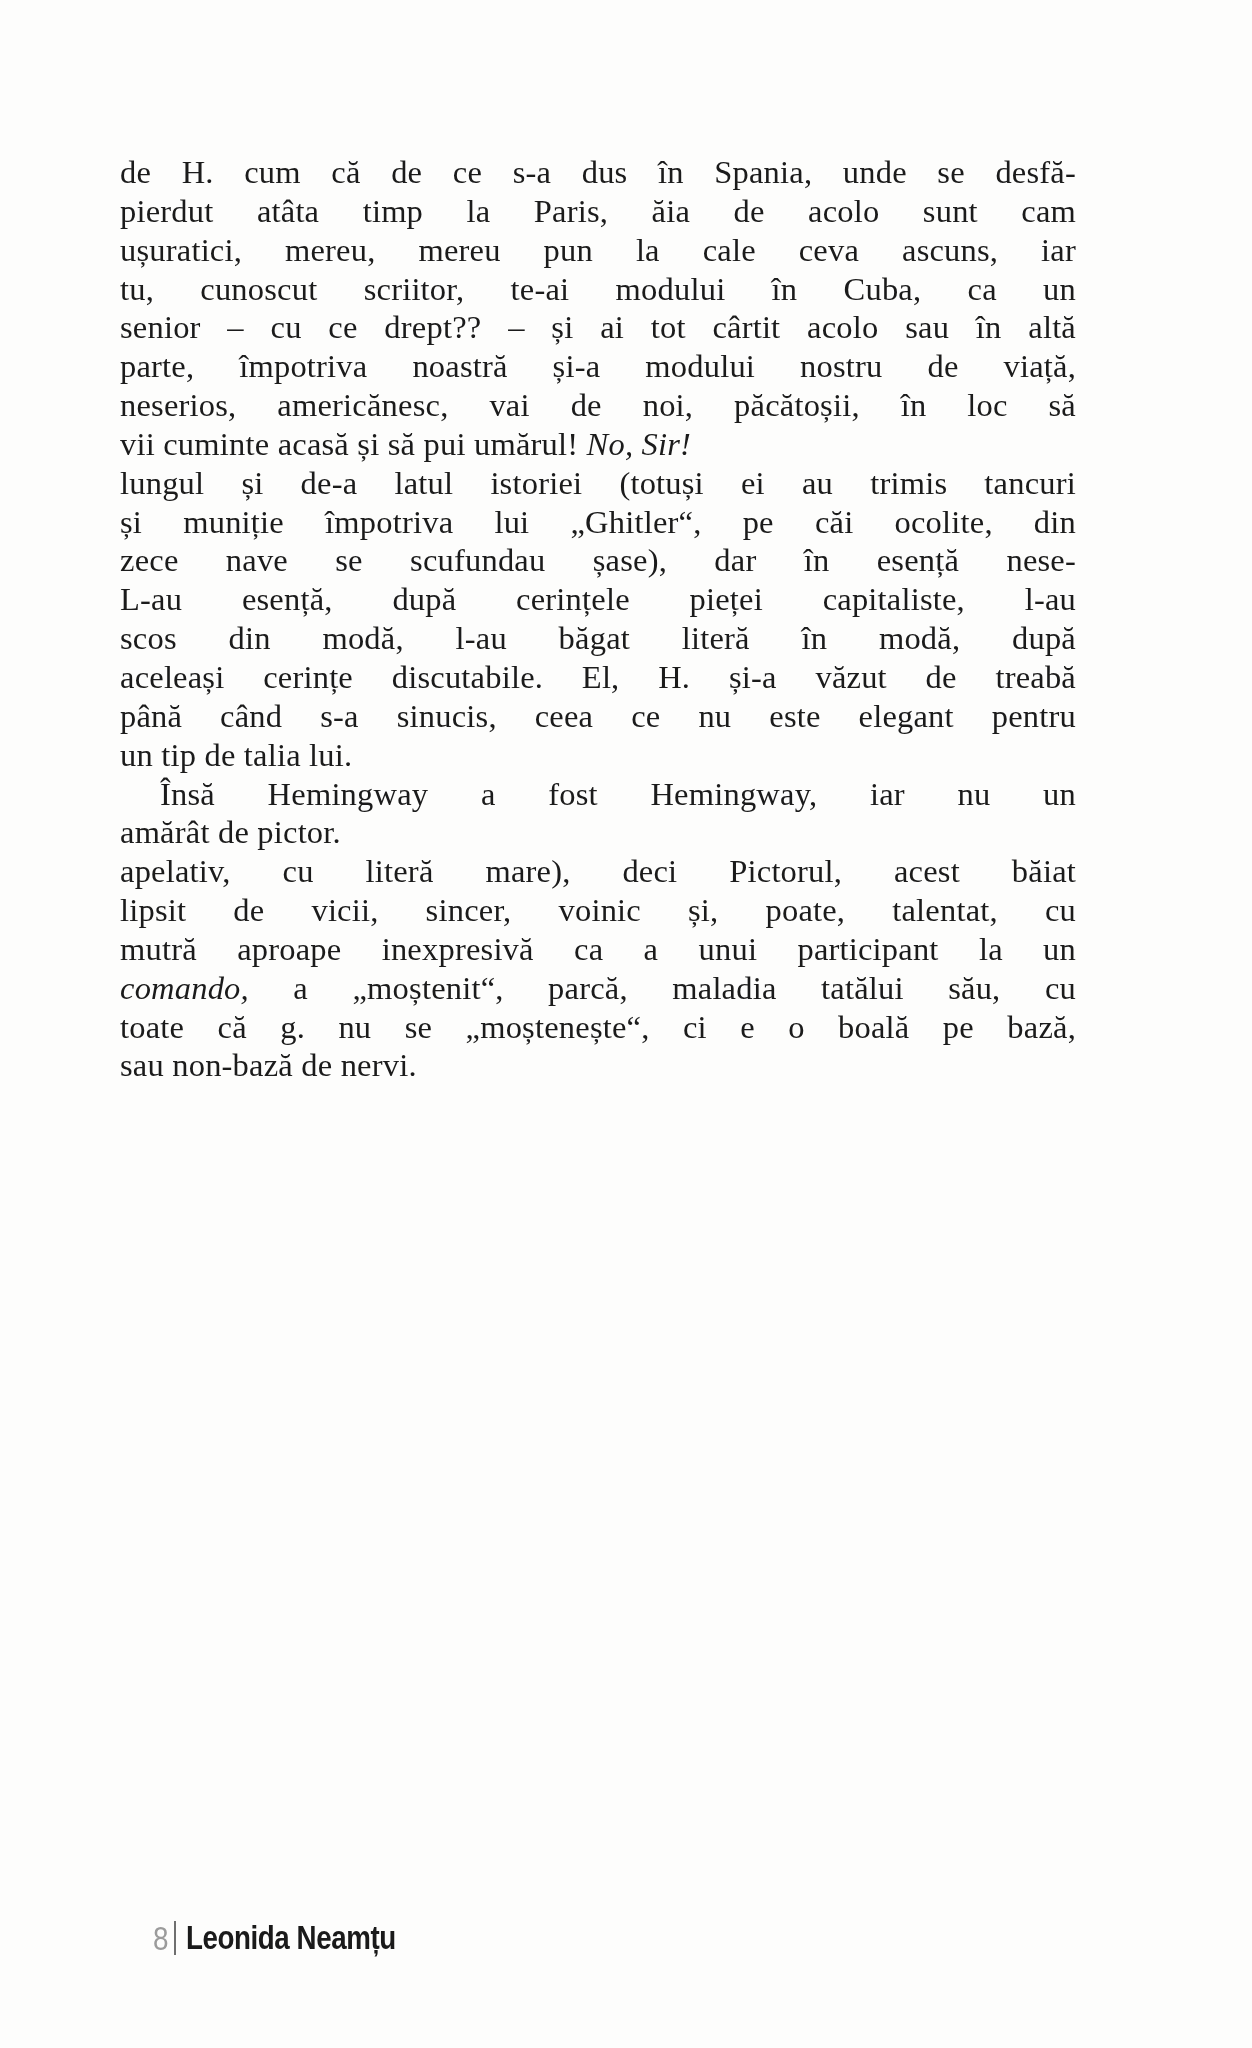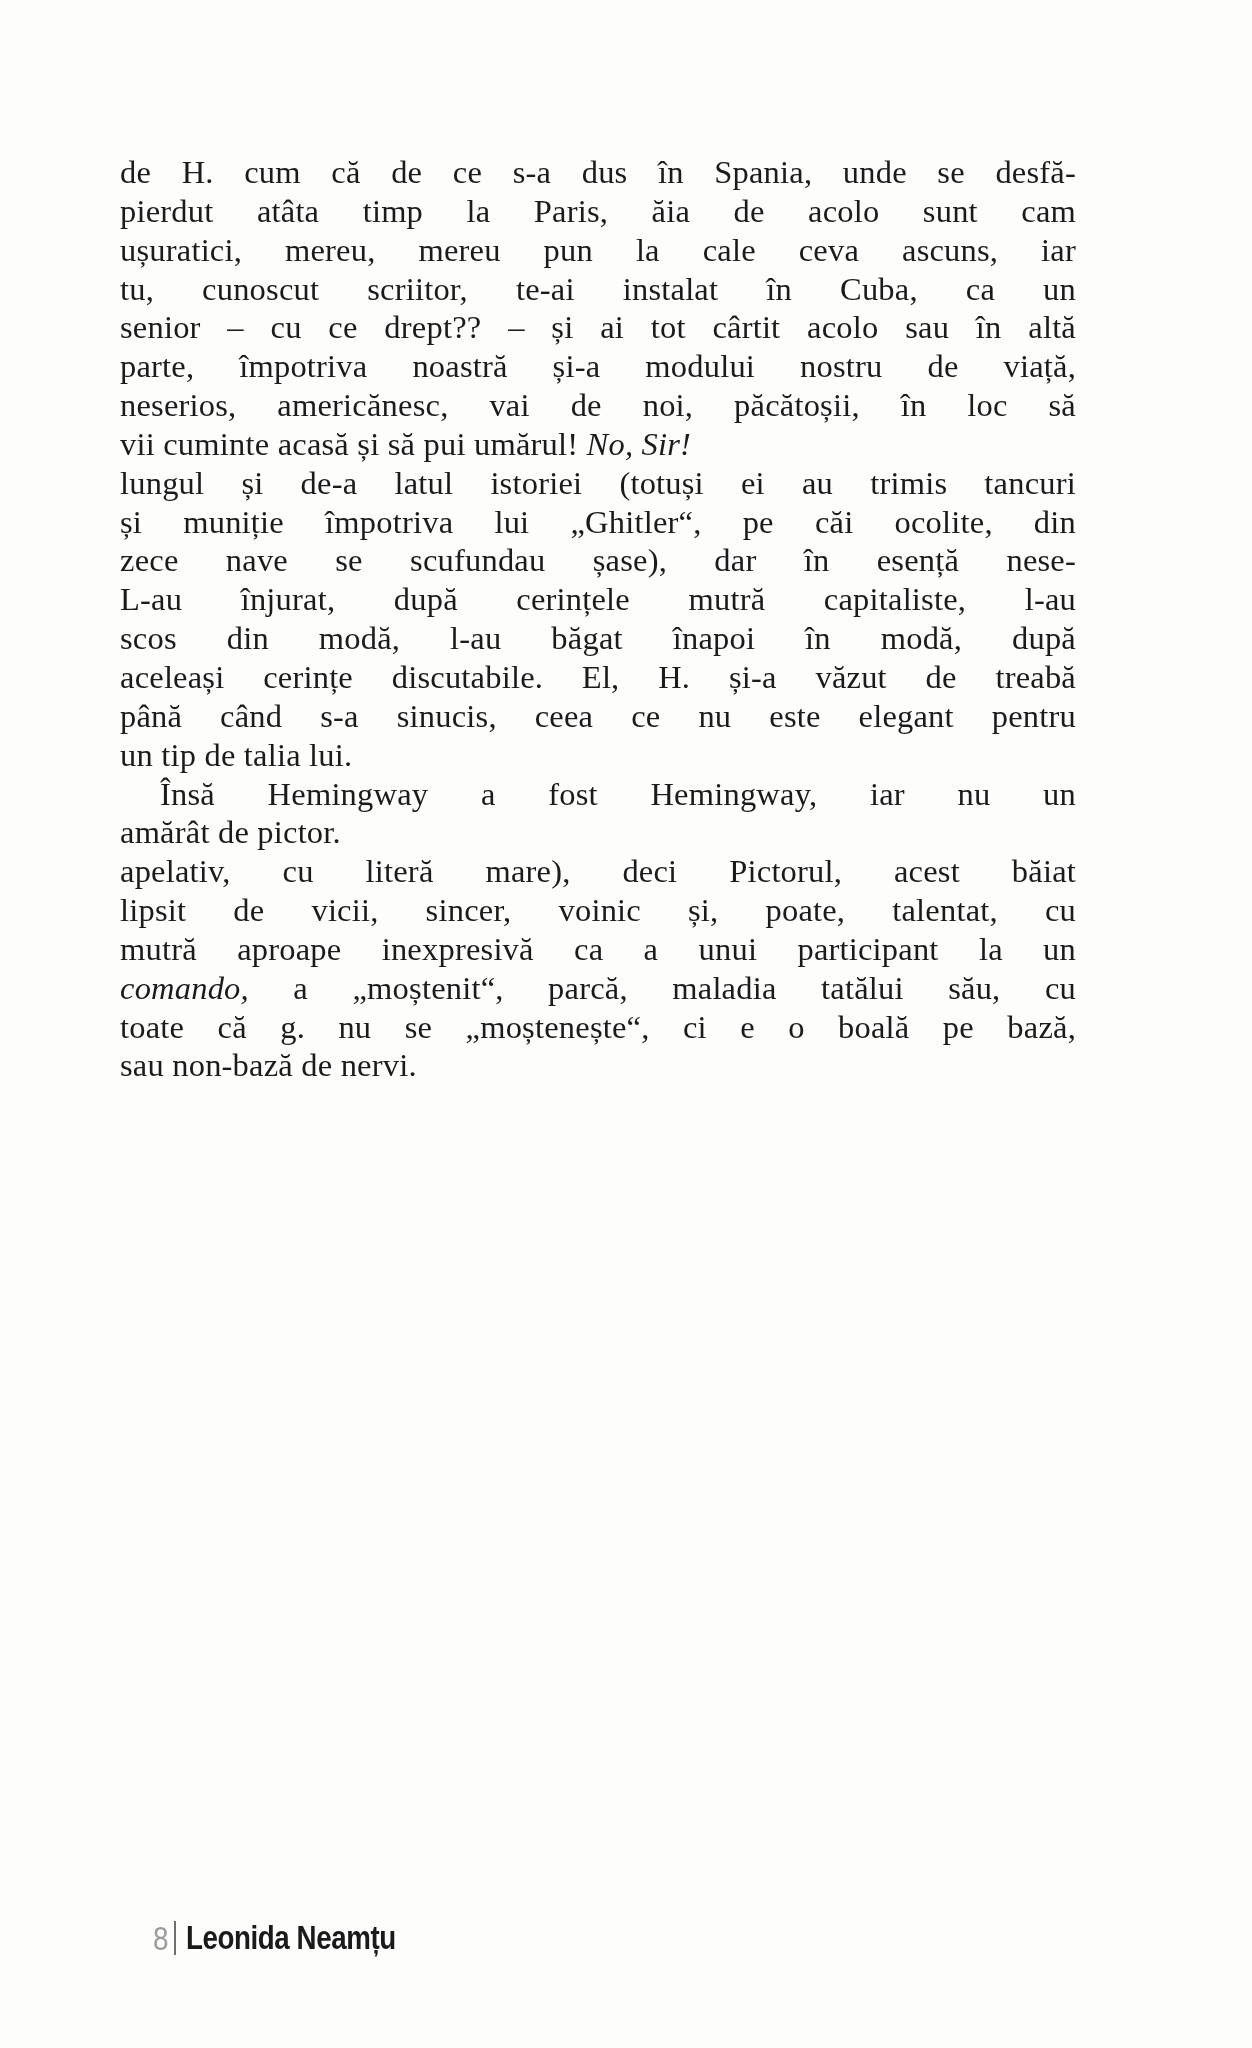--- a/index.html
+++ b/index.html
@@ -72,30 +72,30 @@
   }
 </style>
 </head>
 <body>
 
 <div id="book-page" style="background: rgb(253, 253, 252); color: rgb(27, 27, 27);">
   <div id="page-text">
       <div class="line"><span>de H. cum că de ce s-a dus în Spania, unde se desfă-</span></div>
       <div class="line"><span>pierdut atâta timp la Paris, ăia de acolo sunt cam</span></div>
       <div class="line"><span>ușuratici, mereu, mereu pun la cale ceva ascuns, iar</span></div>
-      <div class="line"><span>tu, cunoscut scriitor, te-ai instalat în Cuba, ca un</span></div>
+      <div class="line"><span>tu, cunoscut scriitor, te-ai modului în Cuba, ca un</span></div>
       <div class="line"><span>senior – cu ce drept?? – și ai tot cârtit acolo sau în altă</span></div>
       <div class="line"><span>parte, împotriva noastră și-a modului nostru de viață,</span></div>
       <div class="line"><span>neserios, americănesc, vai de noi, păcătoșii, în loc să</span></div>
       <div class="line para-end"><span>vii cuminte acasă și să pui umărul! </span><em>No, Sir!</em></div>
       <div class="line"><span>lungul și de-a latul istoriei (totuși ei au trimis tancuri</span></div>
       <div class="line"><span>și muniție împotriva lui „Ghitler“, pe căi ocolite, din</span></div>
       <div class="line"><span>zece nave se scufundau șase), dar în esență nese-</span></div>
-      <div class="line"><span>L-au înjurat, după cerințele mutră capitaliste, l-au</span></div>
-      <div class="line"><span>scos din modă, l-au băgat înapoi în modă, după</span></div>
+      <div class="line"><span>L-au esență, după cerințele pieței capitaliste, l-au</span></div>
+      <div class="line"><span>scos din modă, l-au băgat literă în modă, după</span></div>
       <div class="line"><span>aceleași cerințe discutabile. El, H. și-a văzut de treabă</span></div>
       <div class="line"><span>până când s-a sinucis, ceea ce nu este elegant pentru</span></div>
       <div class="line para-end"><span>un tip de talia lui.</span></div>
       <div class="line indent"><span>Însă Hemingway a fost Hemingway, iar nu un</span></div>
       <div class="line para-end"><span>amărât de pictor.</span></div>
       <div class="line"><span>apelativ, cu literă mare), deci Pictorul, acest băiat</span></div>
       <div class="line"><span>lipsit de vicii, sincer, voinic și, poate, talentat, cu</span></div>
       <div class="line"><span>mutră aproape inexpresivă ca a unui participant la un</span></div>
       <div class="line"><em>comando,</em><span> a „moștenit“, parcă, maladia tatălui său, cu</span></div>
       <div class="line"><span>toate că g. nu se „moștenește“, ci e o boală pe bază,</span></div>

